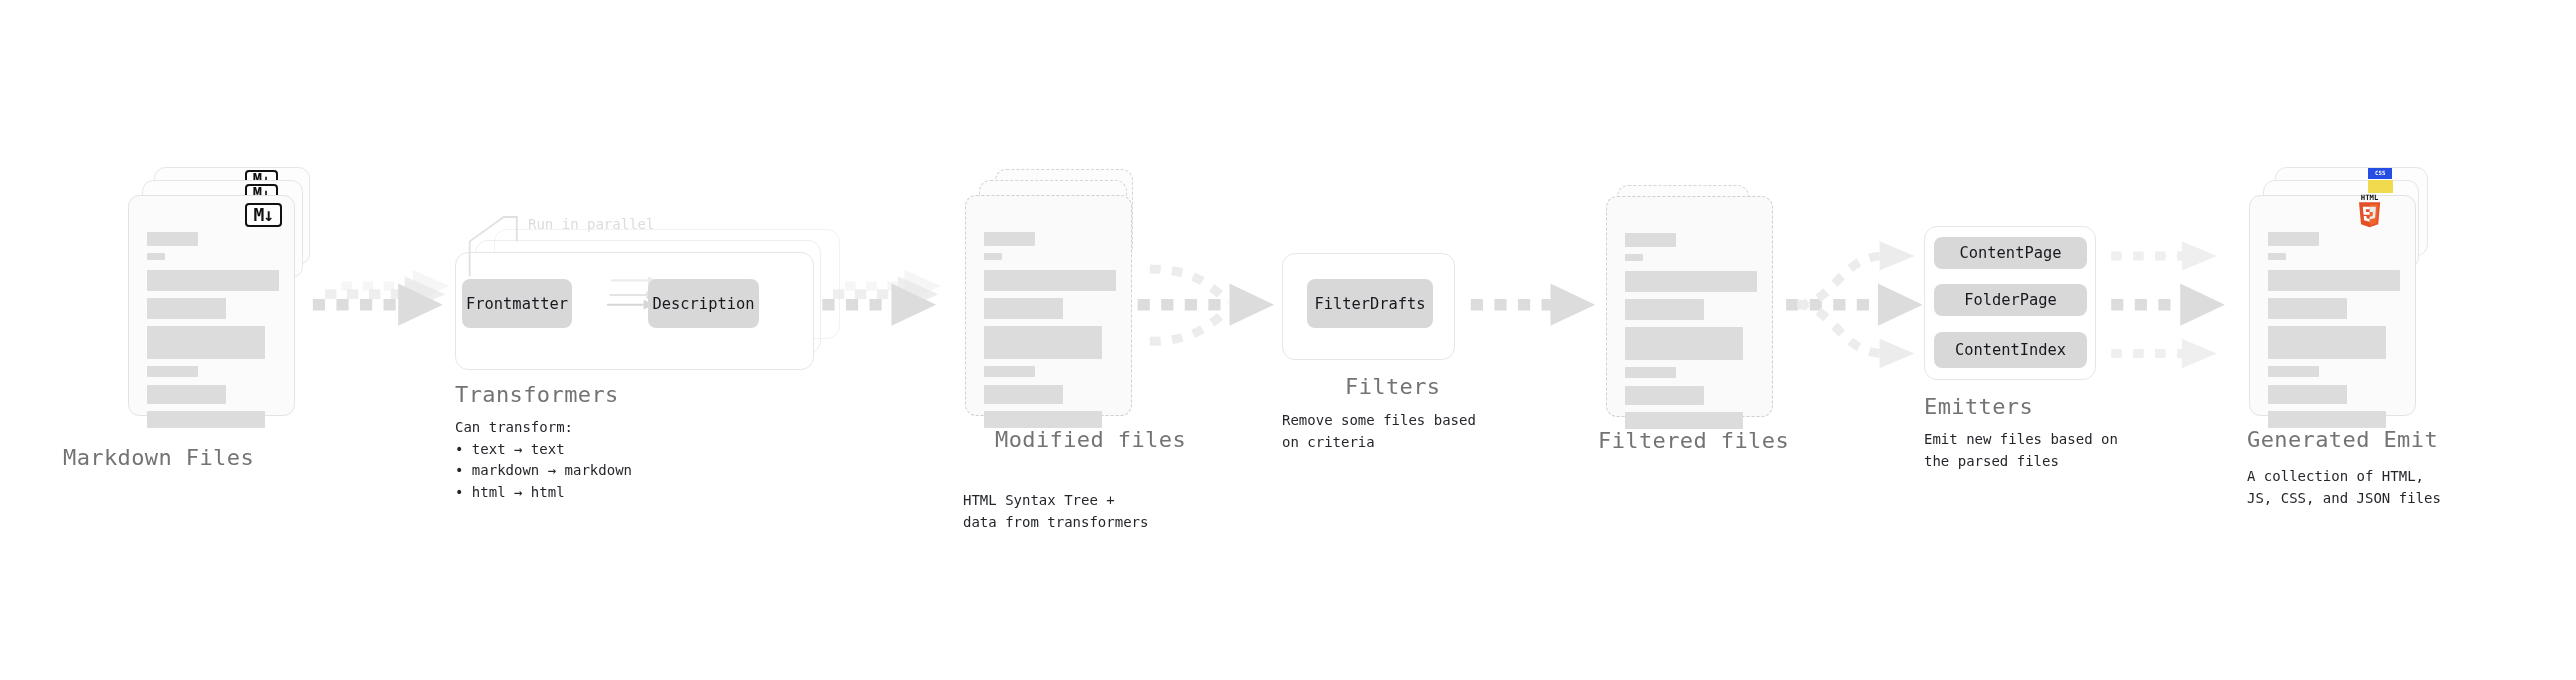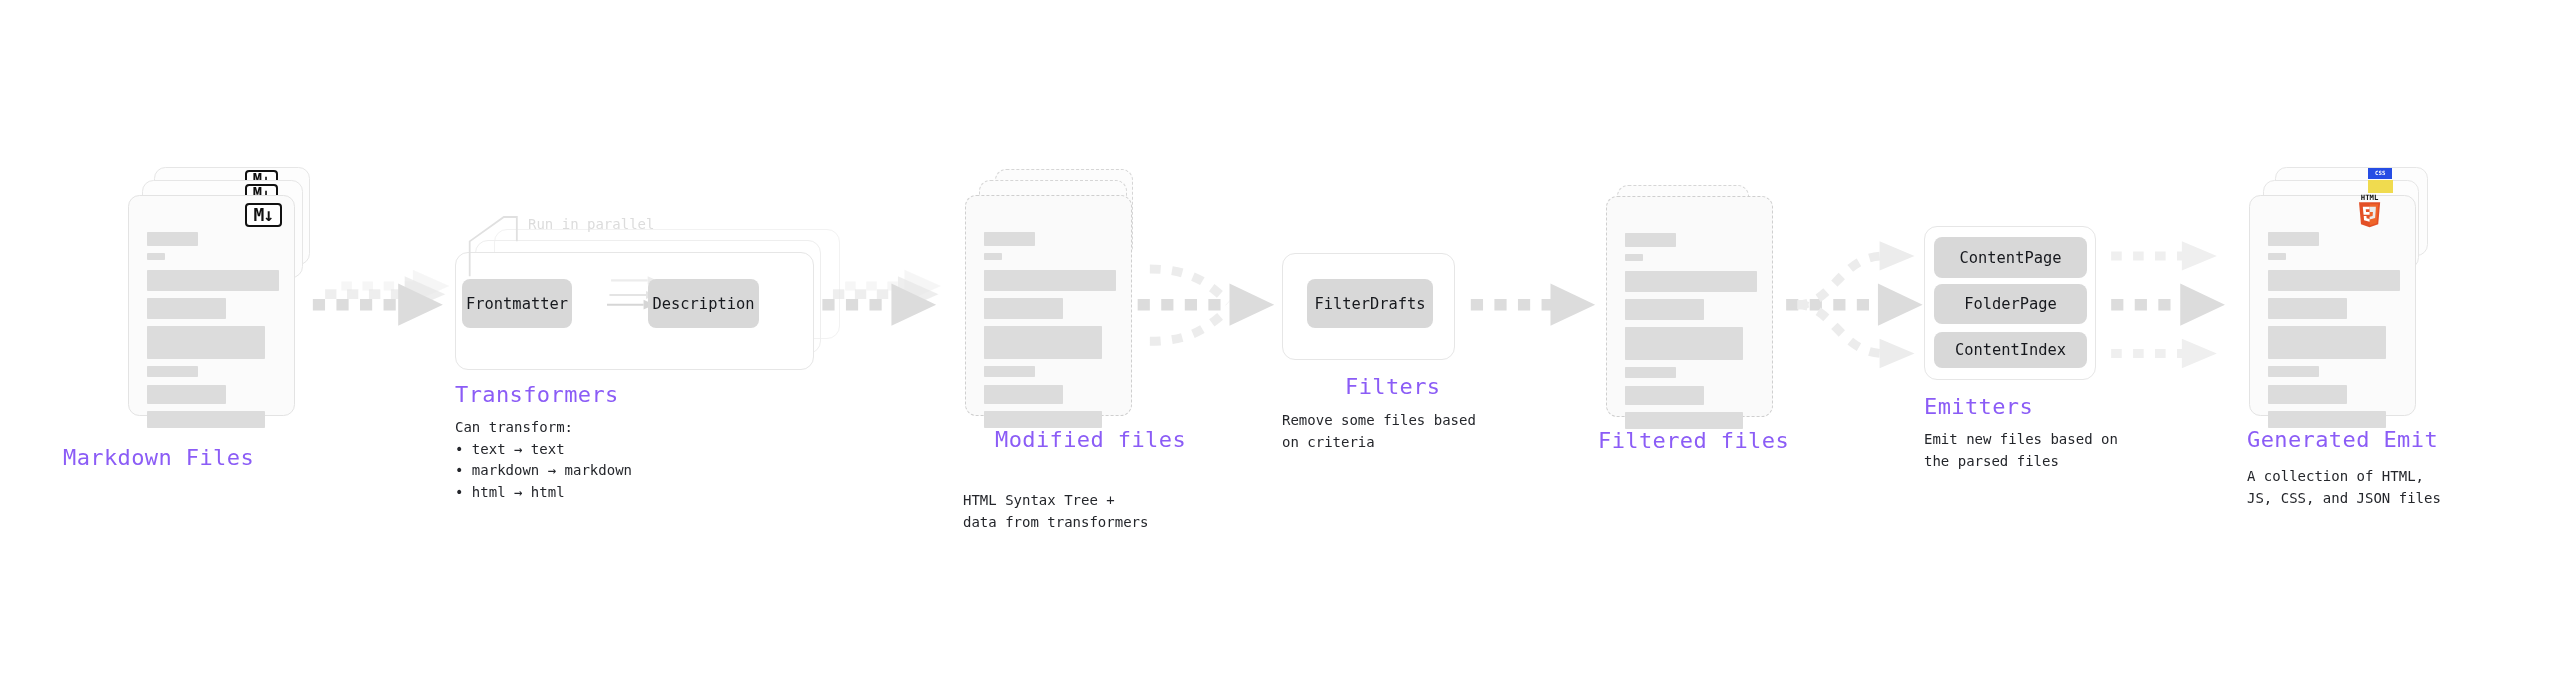--- a/index.html
+++ b/index.html
@@ -42,21 +42,21 @@
     line-height: 1;
   }
   .js-badge { position: absolute; background: #f0db4f; }
   .css-badge { position: absolute; background: #264de4; }
   .css-badge .cssw { display:block; text-align:center; color:#fff; font-weight:bold; }
 
   
   .caption-title {
     position: absolute;
     font-size: 22px;
-    color: #8b5cf6;
+    color: #737373;
     white-space: nowrap;
     letter-spacing: 0.4px;
   }
   .caption-sub {
     position: absolute;
     font-size: 14px;
     line-height: 1.55;
     color: #24262b;
     white-space: pre-line;
   }
@@ -207,22 +207,22 @@
         <div class="bar" style="width:79px;height:19.5px;"></div>
         <div class="bar" style="width:118px;height:16.3px;"></div>
       </div>
     </div>
 
     <div class="caption-title" style="left:1598px; top:428px;">Filtered files</div>
   </div>
 
   <div>
     <div class="groupbox" style="left:1924px; top:226px; width:172px; height:154px;"></div>
-    <div class="pill" style="left:1934px; top:237px; width:153px; height:41px;">ContentPage</div>
-    <div class="pill" style="left:1934px; top:284px; width:153px; height:40px;">FolderPage</div>
+    <div class="pill" style="left:1934px; top:237px; width:153px; height:32px;">ContentPage</div>
+    <div class="pill" style="left:1934px; top:284px; width:153px; height:32px;">FolderPage</div>
     <div class="pill" style="left:1934px; top:332px; width:153px; height:36px;">ContentIndex</div>
 
     <div class="caption-title" style="left:1924px; top:394px;">Emitters</div>
     <div class="caption-sub" style="left:1924px; top:429px;">Emit new files based on
 the parsed files</div>
   </div>
 
   <div>
     <div class="stackback" style="left:2275px; top:167px; width:153px; height:89px;"></div>
     <div class="css-badge" style="left:2368px; top:168px; width:24.4px; height:10.6px; font-size:5.7px; line-height:10.6px;">

